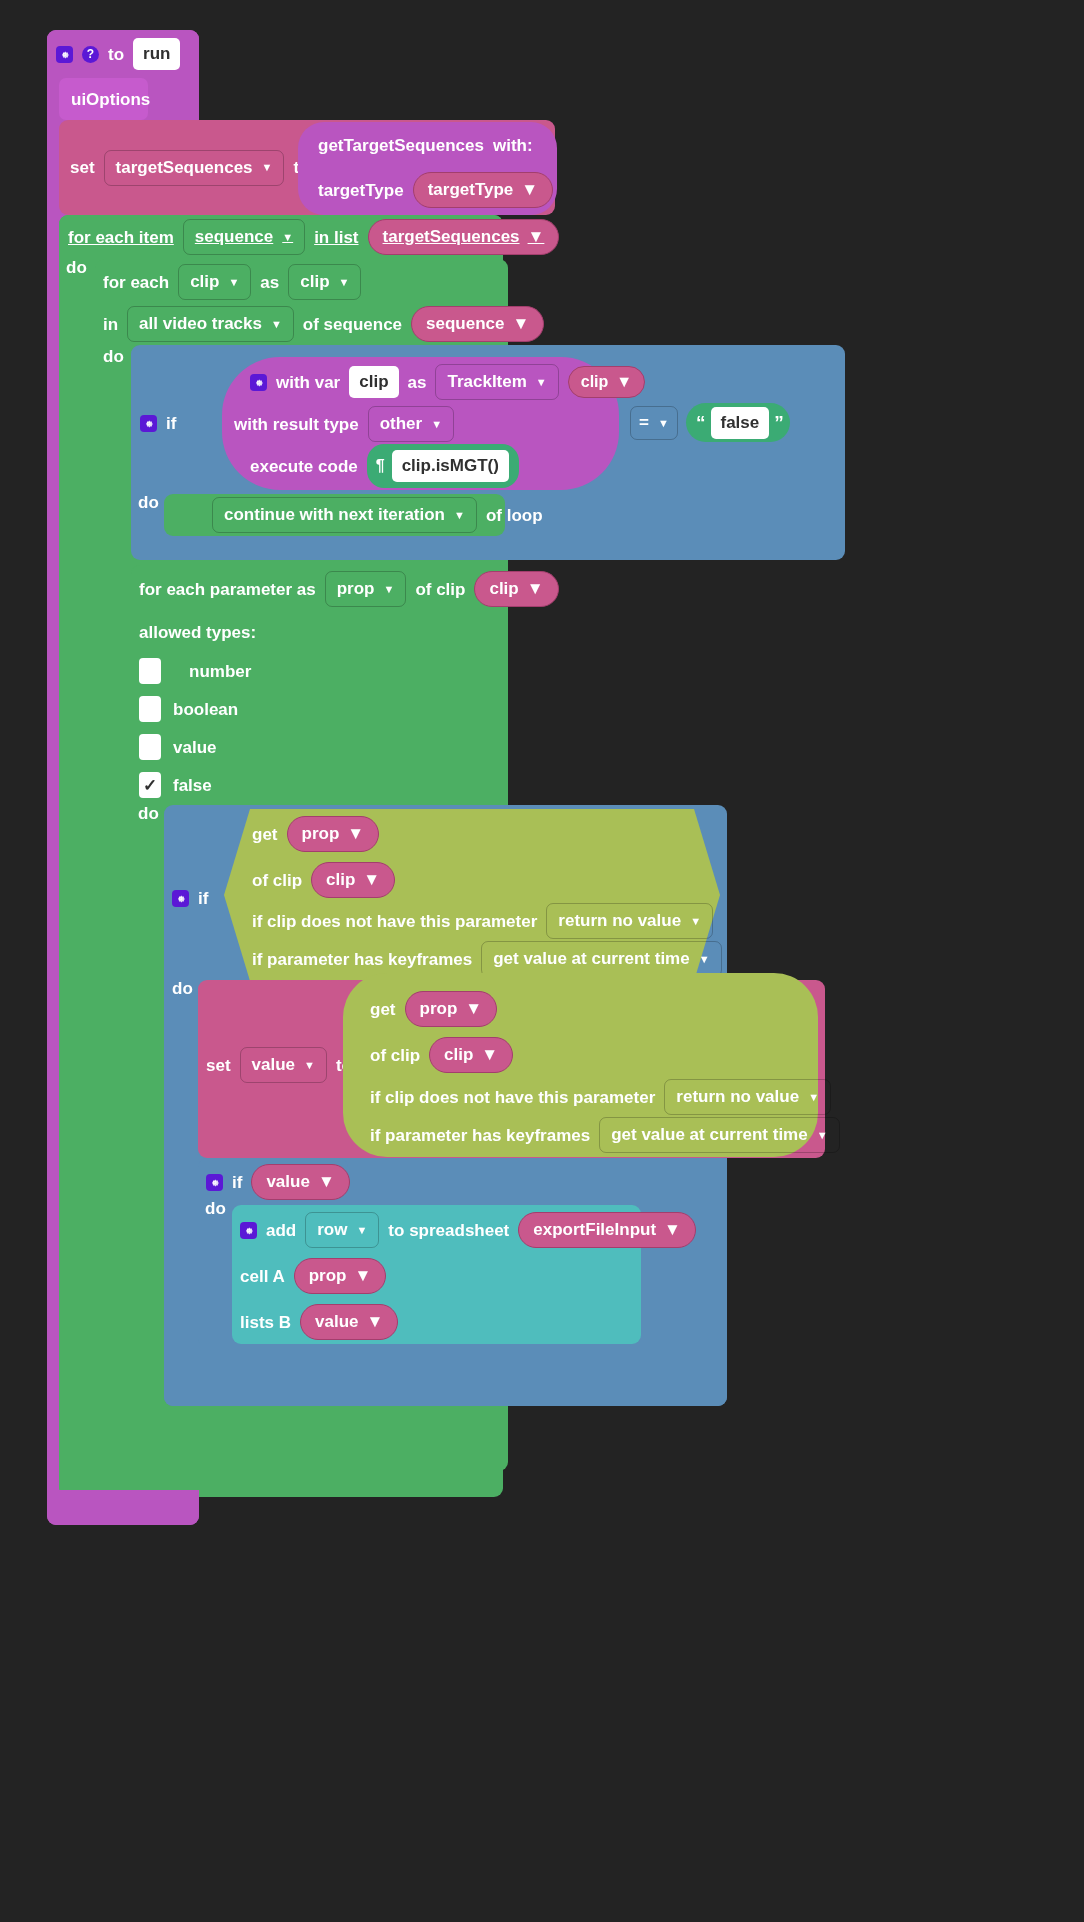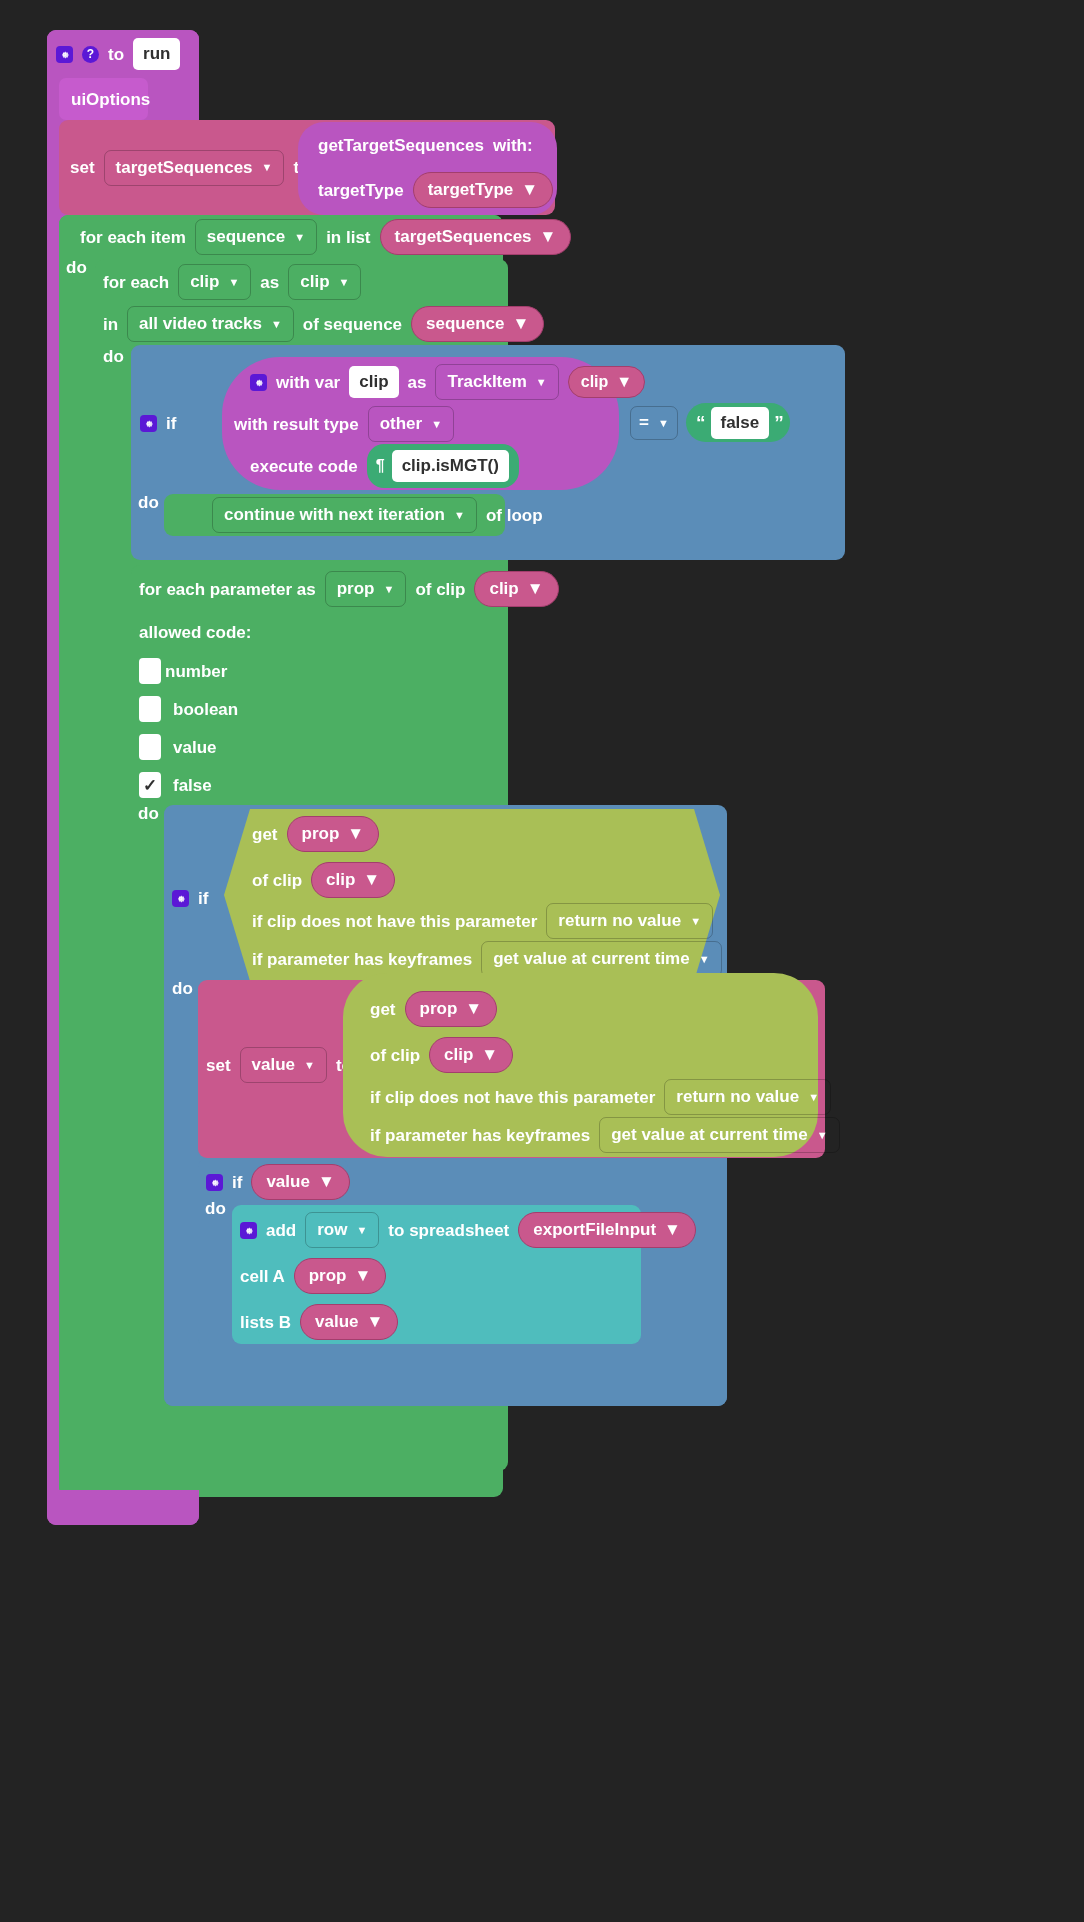--- a/index.html
+++ b/index.html
@@ -121,21 +121,21 @@
       <span class="pill">
         <span>targetType</span>
         <span class="car">▼</span>
       </span>
     </div>
   </div>
 
   <div class="blk c-loop rnd" style="left:59px;top:215px;width:444px;height:1280px;"></div>
   <div class="blk c-loop" style="left:59px;top:215px;width:444px;height:44px;border-radius:9px 9px 0 0;"></div>
   <div class="blk" style="left:59px;top:215px;width:520px;height:44px;">
-    <div class="row" style="height:44px;padding-left:21px;">
+    <div class="row" style="height:44px;padding-left:9px;text-decoration:underline;">
       <span class="lbl">for each item</span>
       <span class="fld">
         <span>sequence</span>
         <span class="car">▼</span>
       </span>
       <span class="lbl">in list</span>
       <span class="pill">
         <span>targetSequences</span>
         <span class="car">▼</span>
       </span>
@@ -274,26 +274,26 @@
       </span>
       <span class="lbl">of clip</span>
       <span class="pill">
         <span>clip</span>
         <span class="car">▼</span>
       </span>
     </div>
   </div>
   <div class="blk" style="left:131px;top:615px;width:300px;height:34px;">
     <div class="row" style="height:34px;padding-left:8px;">
-      <span class="lbl">allowed code:</span>
+      <span class="lbl">allowed types:</span>
     </div>
   </div>
 
   <div class="blk" style="left:131px;top:653px;width:300px;height:36px;">
-    <div class="row" style="height:36px;padding-left:8px;gap:4px;">
+    <div class="row" style="height:36px;padding-left:8px;gap:28px;">
       <span class="chk"></span>
       <span class="lbl">number</span>
     </div>
   </div>
   <div class="blk" style="left:131px;top:691px;width:300px;height:36px;">
     <div class="row" style="height:36px;padding-left:8px;gap:12px;">
       <span class="chk"></span>
       <span class="lbl">boolean</span>
     </div>
   </div>

